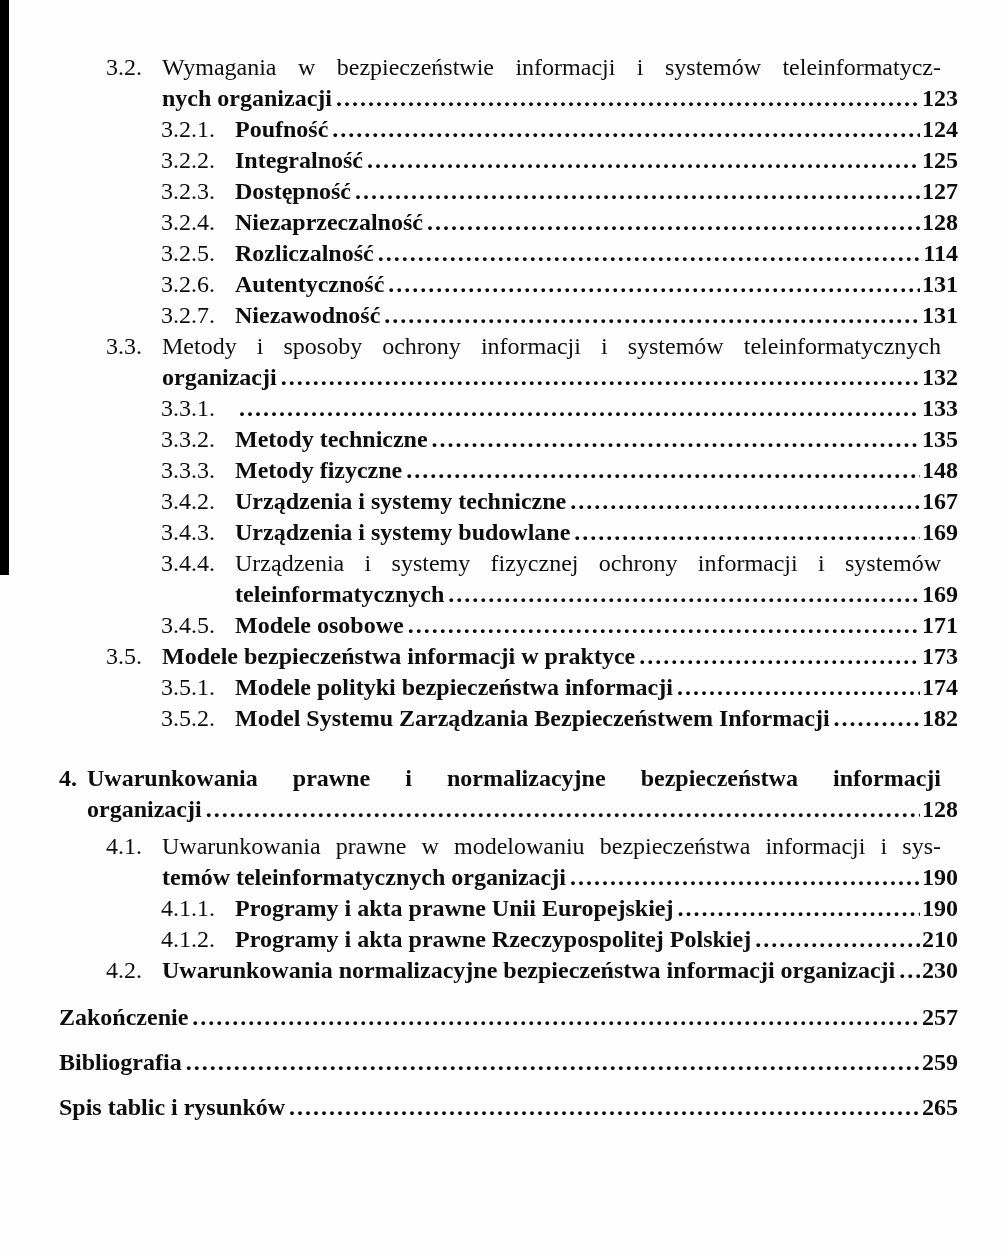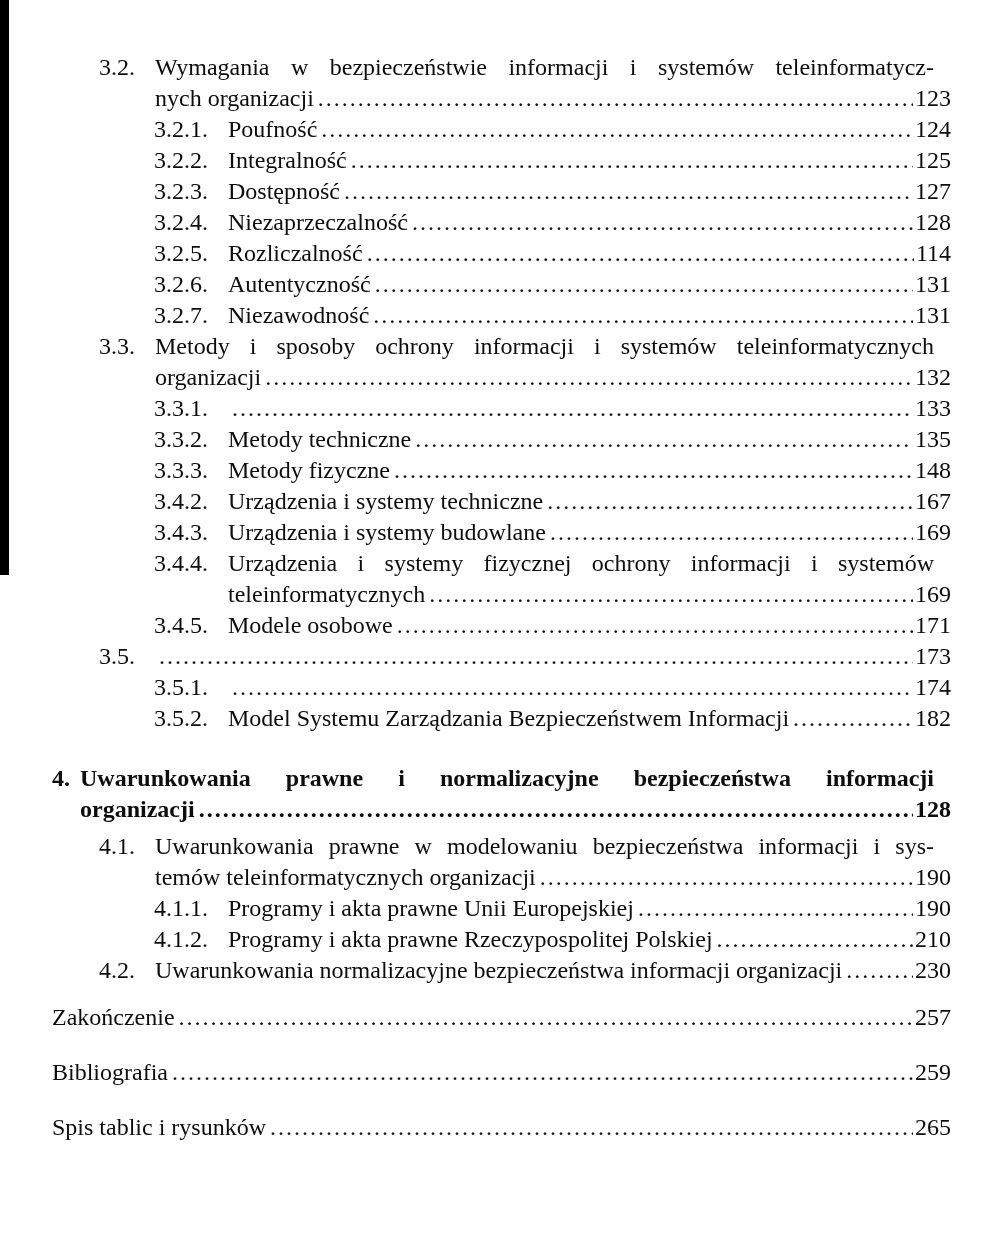--- a/index.html
+++ b/index.html
@@ -16,55 +16,55 @@
     overflow: hidden;
   }
   #edge-artifact {
     position: absolute;
     left: 0; top: 0;
     width: 9px; height: 575px;
     background: #000000;
   }
   #toc {
     position: absolute;
-    left: 52px; top: 52px;
+    left: 59px; top: 52px;
     width: 899px;
     font-size: 24px;
     line-height: 31px;
   }
   .entry { display: flex; }
   .entry .num { flex: 0 0 auto; }
   .lvl1 .num { width: 28px; }
   .lvl2 { margin-left: 47px; }
   .lvl2 .num { width: 56px; }
   .lvl3 { margin-left: 102px; }
   .lvl3 .num { width: 74px; }
   .content { flex: 1 1 auto; min-width: 0; }
   .line.just {
     text-align: justify;
     text-align-last: justify;
     margin-right: 17px;        
   }
-  .line.last { display: flex; align-items: baseline; }
+  .line.last { display: flex; align-items: baseline; font-weight: bold; }
   .line.last .t { white-space: nowrap; }
   .dots {
     flex: 1 1 auto;
     overflow: hidden;
     white-space: nowrap;
     margin: 0 2px 0 4px;
   }
   .dots::after {
     content: "........................................................................................................................................................";
     letter-spacing: 2px;
   }
   .pg { white-space: nowrap; text-align: center; }
   .bold { font-weight: bold; margin-bottom: 6px; }
   .gap-section { margin-top: 29px; }
   .gap-end-first { margin-top: 16px; }
-  .gap-end { margin-top: 24px; }
+  .gap-end { margin-top: 14px; }
 </style>
 </head>
 <body>
 
 <div id="page">
   <div id="edge-artifact"></div>
   <div id="toc">
       <div class="entry lvl2">
         <span class="num">3.2.</span>
         <div class="content">
@@ -224,29 +224,31 @@
             <span class="t">Modele osobowe</span>
             <span class="dots"></span>
             <span class="pg">171</span>
           </div>
         </div>
       </div>
       <div class="entry lvl2">
         <span class="num">3.5.</span>
         <div class="content">
           <div class="line last">
+            <span class="t">Modele bezpieczeństwa informacji w praktyce</span>
             <span class="dots"></span>
             <span class="pg">173</span>
           </div>
         </div>
       </div>
       <div class="entry lvl3">
         <span class="num">3.5.1.</span>
         <div class="content">
           <div class="line last">
+            <span class="t">Modele polityki bezpieczeństwa informacji</span>
             <span class="dots"></span>
             <span class="pg">174</span>
           </div>
         </div>
       </div>
       <div class="entry lvl3">
         <span class="num">3.5.2.</span>
         <div class="content">
           <div class="line last">
             <span class="t">Model Systemu Zarządzania Bezpieczeństwem Informacji</span>

